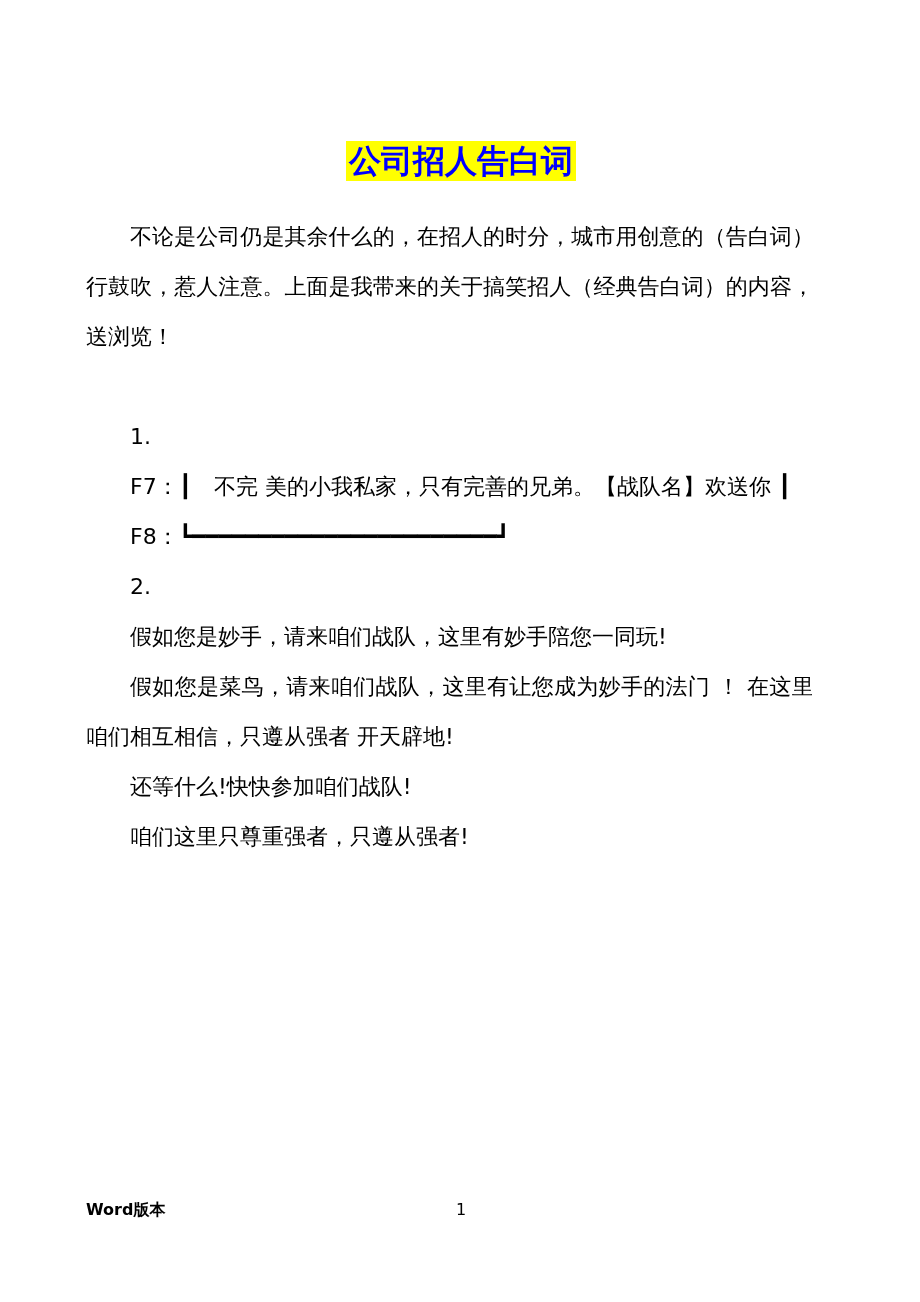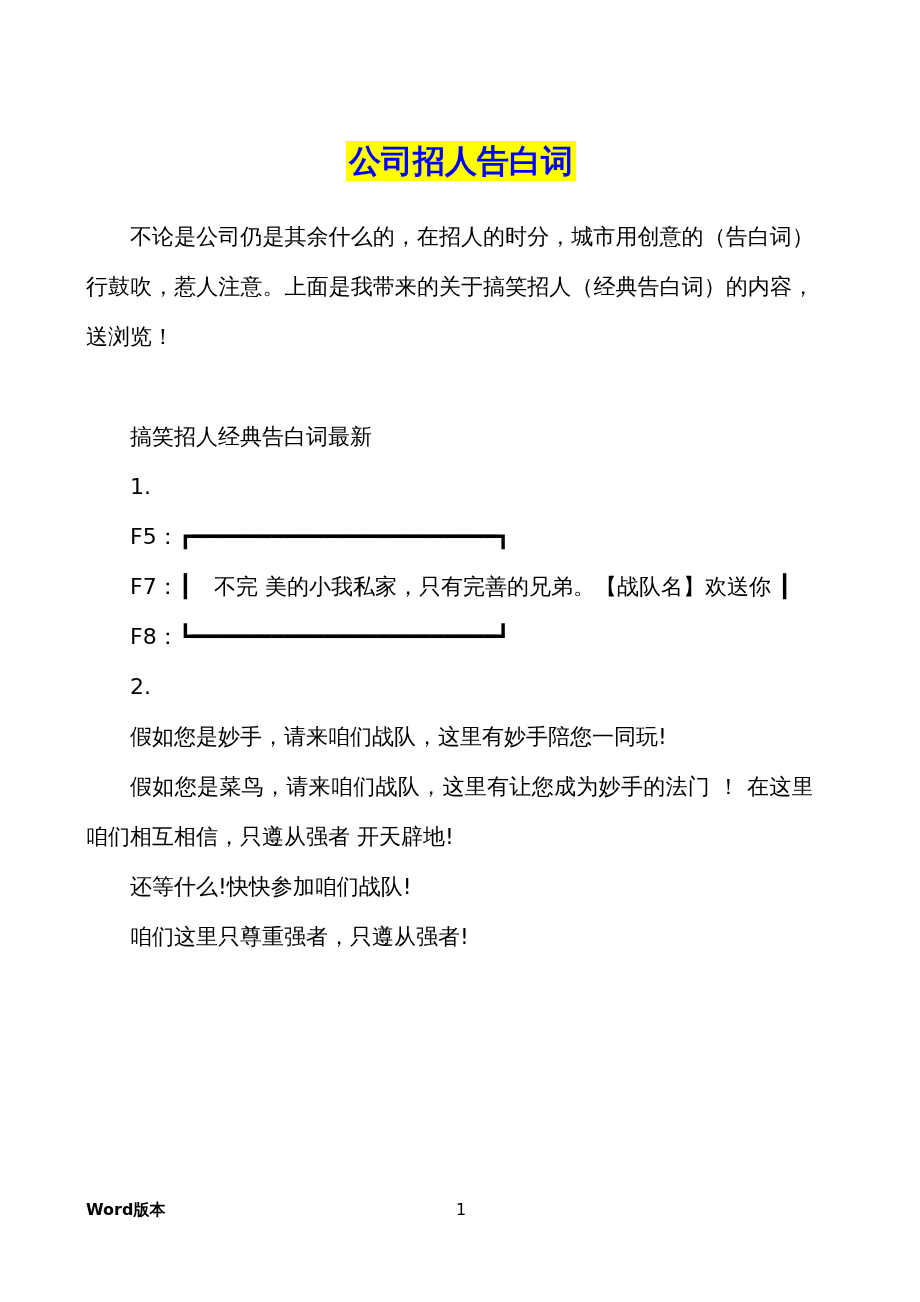--- a/index.html
+++ b/index.html
@@ -75,25 +75,23 @@
 <div class="page">
 
   <div class="doc-body">
 
     <h1 class="doc-title"><span class="hl" style="color: rgb(0, 0, 255); background-color: rgb(255, 255, 0);">公司招人告白词</span></h1>
 
     <p class="para indent">不论是公司仍是其余什么的，在招人的时分，城市用创意的（告白词）进行鼓吹，惹人注意。上面是我带来的关于搞笑招人（经典告白词）的内容，欢送浏览！</p>
 
     <div class="spacer"></div>
 
-    <p class="para indent">搞笑招人经典告白词最新</p>
 
     <p class="para indent">1.</p>
 
-    <p class="para indent">F5：┏━━━━━━━━━━━━━━━━━━━━━━━┓</p>
 
 
     <p class="para indent">F7：┃　不完 美的小我私家，只有完善的兄弟。【战队名】欢送你 ┃</p>
 
     <p class="para indent">F8：┗━━━━━━━━━━━━━━━━━━━━━━━┛</p>
 
     <p class="para indent">2.</p>
 
     <p class="para indent">假如您是妙手，请来咱们战队，这里有妙手陪您一同玩!</p>
 

